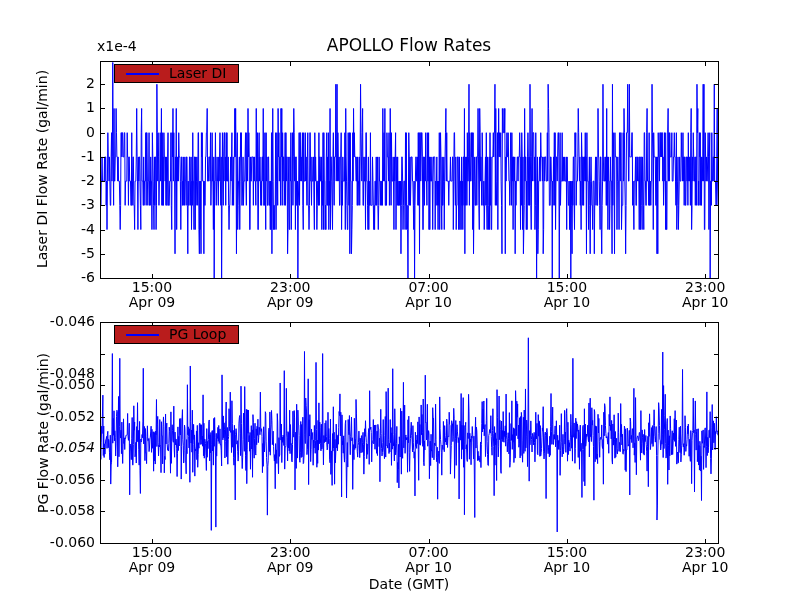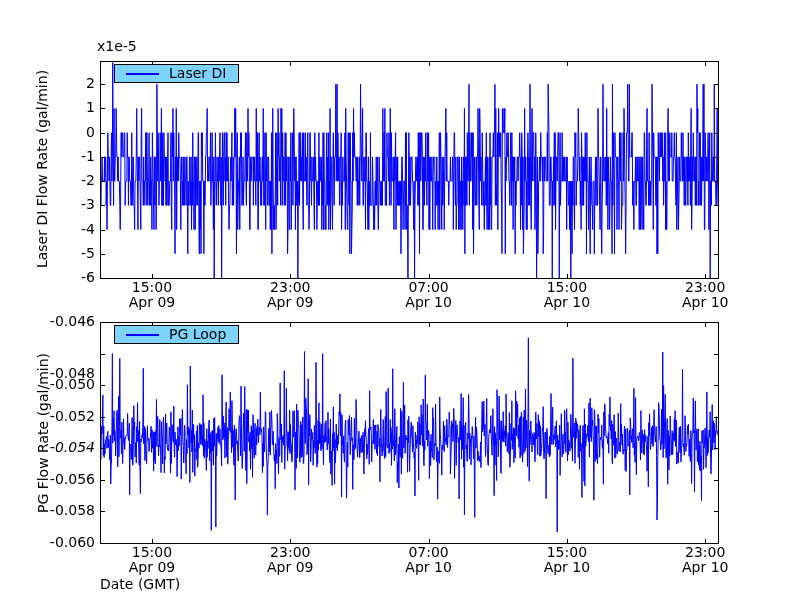--- a/index.html
+++ b/index.html
@@ -22,38 +22,39 @@
   .axes-svg{position:absolute;display:block;}
   .tick-label{position:absolute;font-size:14px;line-height:15px;white-space:pre-line;}
   .xtick{transform:translateX(-50%);text-align:center;}
   .ytick{right:705px;transform:translateY(-52%);text-align:right;white-space:nowrap;}
   .ylabel{
     position:absolute;width:300px;height:18px;text-align:center;
     font-size:14px;line-height:18px;transform:rotate(-90deg);
   }
   .xlabel{
     position:absolute;left:100px;top:576px;width:618px;
-    font-size:14px;line-height:16px;
+    text-align:center;font-size:14px;line-height:16px;
   }
   .legend{
     position:absolute;width:123px;height:17px;
-    border:1px solid #000;background:#7dd3fc;
+    border:1px solid #000;background:#b91c1c;
     display:flex;align-items:center;
     font-size:14px;line-height:15px;
     box-sizing:content-box;
   }
   .legend-line{display:inline-block;width:33px;height:2px;margin-left:11px;margin-right:10px;background:#00f;}
   .legend-text{white-space:nowrap;}
 </style>
 </head>
 <body>
 
 <div class="figure">
 
-  <div class="offset-text">x1e-5</div>
+  <div class="chart-title">APOLLO Flow Rates</div>
+  <div class="offset-text">x1e-4</div>
 
   <svg id="axes0" class="axes-svg" width="619" height="218" style="left: 100px; top: 61px;">
       <polyline points="0.00,95.91 0.41,95.91 0.82,144.34 1.24,120.12 1.65,120.12 2.06,95.91 2.47,120.12 2.89,120.12 3.30,120.12 3.71,120.12 4.12,120.12 4.54,95.91 4.95,120.12 5.36,95.91 5.77,95.91 6.18,144.34 6.60,120.12 7.01,168.56 7.42,120.12 7.83,71.69 8.25,95.91 8.66,95.91 9.07,120.12 9.48,95.91 9.89,120.12 10.31,144.34 10.72,144.34 11.13,95.91 11.54,71.69 11.96,120.12 12.37,95.91 12.78,1.45 13.19,95.91 13.61,144.34 14.02,47.47 14.43,120.12 14.84,120.12 15.25,95.91 15.67,95.91 16.08,47.47 16.49,71.69 16.90,95.91 17.32,95.91 17.73,120.12 18.14,95.91 18.55,120.12 18.96,120.12 19.38,120.12 19.79,144.34 20.20,168.56 20.61,144.34 21.03,71.69 21.44,71.69 21.85,95.91 22.26,71.69 22.68,71.69 23.09,95.91 23.50,95.91 23.91,95.91 24.32,71.69 24.74,71.69 25.15,144.34 25.56,120.12 25.97,120.12 26.39,120.12 26.80,120.12 27.21,71.69 27.62,95.91 28.03,95.91 28.45,144.34 28.86,95.91 29.27,95.91 29.68,120.12 30.10,120.12 30.51,120.12 30.92,144.34 31.33,144.34 31.75,71.69 32.16,144.34 32.57,120.12 32.98,95.91 33.39,95.91 33.81,144.34 34.22,144.34 34.63,168.56 35.04,120.12 35.46,120.12 35.87,120.12 36.28,95.91 36.69,47.47 37.10,95.91 37.52,120.12 37.93,168.56 38.34,95.91 38.75,120.12 39.17,95.91 39.58,95.91 39.99,120.12 40.40,144.34 40.82,168.56 41.23,71.69 41.64,47.47 42.05,120.12 42.46,120.12 42.88,120.12 43.29,144.34 43.70,95.91 44.11,144.34 44.53,120.12 44.94,120.12 45.35,120.12 45.76,71.69 46.17,144.34 46.59,71.69 47.00,71.69 47.41,120.12 47.82,144.34 48.24,120.12 48.65,120.12 49.06,71.69 49.47,144.34 49.89,120.12 50.30,144.34 50.71,95.91 51.12,120.12 51.53,120.12 51.95,168.56 52.36,71.69 52.77,95.91 53.18,120.12 53.60,144.34 54.01,168.56 54.42,95.91 54.83,144.34 55.24,95.91 55.66,95.91 56.07,168.56 56.48,144.34 56.89,23.25 57.31,71.69 57.72,120.12 58.13,71.69 58.54,95.91 58.96,144.34 59.37,120.12 59.78,120.12 60.19,71.69 60.60,120.12 61.02,95.91 61.43,47.47 61.84,144.34 62.25,71.69 62.67,144.34 63.08,95.91 63.49,144.34 63.90,71.69 64.31,95.91 64.73,95.91 65.14,120.12 65.55,95.91 65.96,144.34 66.38,95.91 66.79,144.34 67.20,144.34 67.61,95.91 68.03,71.69 68.44,144.34 68.85,144.34 69.26,144.34 69.67,120.12 70.09,120.12 70.50,120.12 70.91,71.69 71.32,144.34 71.74,168.56 72.15,71.69 72.56,95.91 72.97,47.47 73.38,120.12 73.80,71.69 74.21,120.12 74.62,120.12 75.03,192.78 75.45,95.91 75.86,120.12 76.27,47.47 76.68,168.56 77.10,95.91 77.51,120.12 77.92,95.91 78.33,120.12 78.74,71.69 79.16,95.91 79.57,95.91 79.98,95.91 80.39,120.12 80.81,168.56 81.22,120.12 81.63,95.91 82.04,95.91 82.45,144.34 82.87,120.12 83.28,144.34 83.69,95.91 84.10,120.12 84.52,144.34 84.93,95.91 85.34,120.12 85.75,120.12 86.17,144.34 86.58,95.91 86.99,95.91 87.40,144.34 87.81,192.78 88.23,120.12 88.64,144.34 89.05,144.34 89.46,95.91 89.88,95.91 90.29,144.34 90.70,120.12 91.11,95.91 91.53,168.56 91.94,120.12 92.35,144.34 92.76,71.69 93.17,120.12 93.59,120.12 94.00,168.56 94.41,95.91 94.82,95.91 95.24,168.56 95.65,95.91 96.06,144.34 96.47,120.12 96.88,95.91 97.30,120.12 97.71,144.34 98.12,71.69 98.53,71.69 98.95,168.56 99.36,192.78 99.77,120.12 100.18,168.56 100.60,120.12 101.01,192.78 101.42,71.69 101.83,95.91 102.24,71.69 102.66,120.12 103.07,120.12 103.48,120.12 103.89,192.78 104.31,120.12 104.72,144.34 105.13,144.34 105.54,95.91 105.95,95.91 106.37,71.69 106.78,71.69 107.19,47.47 107.60,120.12 108.02,120.12 108.43,120.12 108.84,95.91 109.25,95.91 109.67,95.91 110.08,120.12 110.49,71.69 110.90,144.34 111.31,120.12 111.73,120.12 112.14,71.69 112.55,120.12 112.96,120.12 113.38,168.56 113.79,95.91 114.20,217.00 114.61,120.12 115.02,120.12 115.44,71.69 115.85,120.12 116.26,144.34 116.67,120.12 117.09,95.91 117.50,120.12 117.91,120.12 118.32,144.34 118.74,95.91 119.15,120.12 119.56,95.91 119.97,71.69 120.38,120.12 120.80,144.34 121.21,95.91 121.62,217.00 122.03,144.34 122.45,71.69 122.86,120.12 123.27,144.34 123.68,95.91 124.09,71.69 124.51,71.69 124.92,120.12 125.33,95.91 125.74,144.34 126.16,71.69 126.57,120.12 126.98,71.69 127.39,120.12 127.81,120.12 128.22,95.91 128.63,144.34 129.04,168.56 129.45,144.34 129.87,144.34 130.28,120.12 130.69,95.91 131.10,120.12 131.52,95.91 131.93,71.69 132.34,144.34 132.75,120.12 133.16,95.91 133.58,144.34 133.99,95.91 134.40,95.91 134.81,47.47 135.23,95.91 135.64,47.47 136.05,95.91 136.46,192.78 136.88,95.91 137.29,71.69 137.70,168.56 138.11,144.34 138.52,120.12 138.94,120.12 139.35,95.91 139.76,168.56 140.17,120.12 140.59,71.69 141.00,95.91 141.41,71.69 141.82,144.34 142.23,144.34 142.65,120.12 143.06,95.91 143.47,144.34 143.88,120.12 144.30,120.12 144.71,120.12 145.12,95.91 145.53,71.69 145.95,120.12 146.36,144.34 146.77,71.69 147.18,95.91 147.59,120.12 148.01,47.47 148.42,95.91 148.83,71.69 149.24,95.91 149.66,168.56 150.07,168.56 150.48,95.91 150.89,120.12 151.30,120.12 151.72,95.91 152.13,95.91 152.54,95.91 152.95,95.91 153.37,144.34 153.78,95.91 154.19,120.12 154.60,95.91 155.02,120.12 155.43,120.12 155.84,144.34 156.25,47.47 156.66,120.12 157.08,120.12 157.49,71.69 157.90,168.56 158.31,168.56 158.73,95.91 159.14,71.69 159.55,120.12 159.96,95.91 160.37,120.12 160.79,144.34 161.20,120.12 161.61,144.34 162.02,95.91 162.44,95.91 162.85,120.12 163.26,47.47 163.67,144.34 164.09,144.34 164.50,144.34 164.91,71.69 165.32,120.12 165.73,168.56 166.15,71.69 166.56,120.12 166.97,95.91 167.38,144.34 167.80,144.34 168.21,95.91 168.62,95.91 169.03,144.34 169.44,144.34 169.86,120.12 170.27,168.56 170.68,120.12 171.09,168.56 171.51,71.69 171.92,192.78 172.33,120.12 172.74,47.47 173.16,120.12 173.57,168.56 173.98,144.34 174.39,168.56 174.80,144.34 175.22,144.34 175.63,71.69 176.04,168.56 176.45,120.12 176.87,71.69 177.28,95.91 177.69,144.34 178.10,47.47 178.52,95.91 178.93,71.69 179.34,120.12 179.75,95.91 180.16,95.91 180.58,144.34 180.99,47.47 181.40,95.91 181.81,47.47 182.23,144.34 182.64,71.69 183.05,120.12 183.46,95.91 183.87,95.91 184.29,144.34 184.70,120.12 185.11,71.69 185.52,144.34 185.94,71.69 186.35,120.12 186.76,95.91 187.17,95.91 187.59,192.78 188.00,168.56 188.41,120.12 188.82,95.91 189.23,168.56 189.65,168.56 190.06,95.91 190.47,120.12 190.88,71.69 191.30,168.56 191.71,120.12 192.12,120.12 192.53,71.69 192.94,144.34 193.36,95.91 193.77,47.47 194.18,71.69 194.59,120.12 195.01,95.91 195.42,168.56 195.83,95.91 196.24,95.91 196.66,144.34 197.07,144.34 197.48,120.12 197.89,217.00 198.30,144.34 198.72,120.12 199.13,71.69 199.54,144.34 199.95,71.69 200.37,71.69 200.78,120.12 201.19,95.91 201.60,120.12 202.01,95.91 202.43,71.69 202.84,144.34 203.25,168.56 203.66,71.69 204.08,120.12 204.49,120.12 204.90,120.12 205.31,71.69 205.73,120.12 206.14,95.91 206.55,120.12 206.96,144.34 207.37,95.91 207.79,71.69 208.20,144.34 208.61,144.34 209.02,168.56 209.44,144.34 209.85,71.69 210.26,71.69 210.67,120.12 211.08,120.12 211.50,144.34 211.91,95.91 212.32,120.12 212.73,120.12 213.15,120.12 213.56,95.91 213.97,144.34 214.38,168.56 214.80,71.69 215.21,120.12 215.62,95.91 216.03,120.12 216.44,120.12 216.86,168.56 217.27,144.34 217.68,120.12 218.09,120.12 218.51,144.34 218.92,71.69 219.33,144.34 219.74,95.91 220.15,95.91 220.57,120.12 220.98,120.12 221.39,95.91 221.80,168.56 222.22,120.12 222.63,144.34 223.04,71.69 223.45,168.56 223.87,71.69 224.28,120.12 224.69,120.12 225.10,168.56 225.51,144.34 225.93,168.56 226.34,95.91 226.75,71.69 227.16,144.34 227.58,95.91 227.99,144.34 228.40,71.69 228.81,168.56 229.22,120.12 229.64,144.34 230.05,47.47 230.46,168.56 230.87,95.91 231.29,95.91 231.70,120.12 232.11,144.34 232.52,168.56 232.94,95.91 233.35,71.69 233.76,120.12 234.17,144.34 234.58,95.91 235.00,95.91 235.41,95.91 235.82,23.25 236.23,120.12 236.65,95.91 237.06,23.25 237.47,120.12 237.88,71.69 238.29,95.91 238.71,120.12 239.12,95.91 239.53,144.34 239.94,144.34 240.36,95.91 240.77,95.91 241.18,71.69 241.59,168.56 242.01,120.12 242.42,144.34 242.83,95.91 243.24,120.12 243.65,120.12 244.07,120.12 244.48,120.12 244.89,71.69 245.30,168.56 245.72,47.47 246.13,95.91 246.54,120.12 246.95,144.34 247.36,168.56 247.78,168.56 248.19,71.69 248.60,120.12 249.01,144.34 249.43,71.69 249.84,192.78 250.25,71.69 250.66,120.12 251.08,120.12 251.49,192.78 251.90,168.56 252.31,144.34 252.72,71.69 253.14,120.12 253.55,47.47 253.96,95.91 254.37,71.69 254.79,95.91 255.20,95.91 255.61,95.91 256.02,120.12 256.43,120.12 256.85,95.91 257.26,144.34 257.67,95.91 258.08,144.34 258.50,120.12 258.91,120.12 259.32,95.91 259.73,144.34 260.15,95.91 260.56,23.25 260.97,71.69 261.38,95.91 261.79,120.12 262.21,71.69 262.62,47.47 263.03,144.34 263.44,144.34 263.86,95.91 264.27,120.12 264.68,120.12 265.09,95.91 265.51,168.56 265.92,71.69 266.33,71.69 266.74,120.12 267.15,120.12 267.57,144.34 267.98,168.56 268.39,95.91 268.80,168.56 269.22,120.12 269.63,144.34 270.04,144.34 270.45,71.69 270.86,144.34 271.28,144.34 271.69,144.34 272.10,144.34 272.51,95.91 272.93,120.12 273.34,144.34 273.75,168.56 274.16,144.34 274.58,168.56 274.99,120.12 275.40,120.12 275.81,144.34 276.22,95.91 276.64,144.34 277.05,120.12 277.46,95.91 277.87,144.34 278.29,168.56 278.70,144.34 279.11,95.91 279.52,120.12 279.93,120.12 280.35,144.34 280.76,120.12 281.17,120.12 281.58,144.34 282.00,120.12 282.41,144.34 282.82,47.47 283.23,95.91 283.65,120.12 284.06,71.69 284.47,120.12 284.88,47.47 285.29,144.34 285.71,144.34 286.12,120.12 286.53,144.34 286.94,71.69 287.36,95.91 287.77,95.91 288.18,95.91 288.59,120.12 289.00,71.69 289.42,144.34 289.83,120.12 290.24,47.47 290.65,95.91 291.07,144.34 291.48,71.69 291.89,120.12 292.30,120.12 292.72,120.12 293.13,95.91 293.54,120.12 293.95,168.56 294.36,95.91 294.78,120.12 295.19,95.91 295.60,71.69 296.01,168.56 296.43,120.12 296.84,95.91 297.25,144.34 297.66,95.91 298.07,144.34 298.49,144.34 298.90,120.12 299.31,144.34 299.72,120.12 300.14,144.34 300.55,120.12 300.96,192.78 301.37,144.34 301.79,95.91 302.20,95.91 302.61,120.12 303.02,168.56 303.43,144.34 303.85,120.12 304.26,120.12 304.67,120.12 305.08,168.56 305.50,71.69 305.91,144.34 306.32,71.69 306.73,168.56 307.14,144.34 307.56,168.56 307.97,217.00 308.38,144.34 308.79,71.69 309.21,95.91 309.62,144.34 310.03,95.91 310.44,144.34 310.86,120.12 311.27,95.91 311.68,95.91 312.09,95.91 312.50,120.12 312.92,120.12 313.33,144.34 313.74,168.56 314.15,120.12 314.57,217.00 314.98,144.34 315.39,120.12 315.80,95.91 316.21,95.91 316.63,120.12 317.04,120.12 317.45,95.91 317.86,144.34 318.28,71.69 318.69,144.34 319.10,71.69 319.51,192.78 319.93,71.69 320.34,71.69 320.75,120.12 321.16,95.91 321.57,71.69 321.99,71.69 322.40,95.91 322.81,168.56 323.22,168.56 323.64,95.91 324.05,95.91 324.46,144.34 324.87,95.91 325.28,120.12 325.70,71.69 326.11,120.12 326.52,120.12 326.93,144.34 327.35,71.69 327.76,120.12 328.17,120.12 328.58,71.69 329.00,168.56 329.41,95.91 329.82,168.56 330.23,95.91 330.64,120.12 331.06,120.12 331.47,120.12 331.88,95.91 332.29,120.12 332.71,168.56 333.12,120.12 333.53,95.91 333.94,95.91 334.35,95.91 334.77,95.91 335.18,168.56 335.59,120.12 336.00,144.34 336.42,120.12 336.83,95.91 337.24,144.34 337.65,120.12 338.07,168.56 338.48,120.12 338.89,144.34 339.30,71.69 339.71,168.56 340.13,120.12 340.54,71.69 340.95,95.91 341.36,144.34 341.78,168.56 342.19,95.91 342.60,144.34 343.01,144.34 343.42,120.12 343.84,95.91 344.25,168.56 344.66,120.12 345.07,95.91 345.49,71.69 345.90,47.47 346.31,120.12 346.72,71.69 347.14,120.12 347.55,120.12 347.96,120.12 348.37,120.12 348.78,144.34 349.20,120.12 349.61,120.12 350.02,120.12 350.43,95.91 350.85,120.12 351.26,120.12 351.67,120.12 352.08,120.12 352.49,95.91 352.91,95.91 353.32,168.56 353.73,120.12 354.14,71.69 354.56,71.69 354.97,120.12 355.38,144.34 355.79,95.91 356.21,168.56 356.62,144.34 357.03,144.34 357.44,95.91 357.85,95.91 358.27,95.91 358.68,168.56 359.09,144.34 359.50,95.91 359.92,168.56 360.33,120.12 360.74,120.12 361.15,168.56 361.57,95.91 361.98,144.34 362.39,120.12 362.80,168.56 363.21,95.91 363.63,95.91 364.04,144.34 364.45,47.47 364.86,192.78 365.28,95.91 365.69,144.34 366.10,120.12 366.51,95.91 366.92,144.34 367.34,71.69 367.75,120.12 368.16,120.12 368.57,95.91 368.99,23.25 369.40,144.34 369.81,71.69 370.22,95.91 370.64,120.12 371.05,120.12 371.46,71.69 371.87,95.91 372.28,71.69 372.70,168.56 373.11,71.69 373.52,192.78 373.93,144.34 374.35,95.91 374.76,120.12 375.17,144.34 375.58,144.34 375.99,95.91 376.41,95.91 376.82,144.34 377.23,95.91 377.64,95.91 378.06,47.47 378.47,95.91 378.88,144.34 379.29,168.56 379.71,47.47 380.12,71.69 380.53,120.12 380.94,95.91 381.35,120.12 381.77,144.34 382.18,71.69 382.59,95.91 383.00,144.34 383.42,144.34 383.83,120.12 384.24,168.56 384.65,144.34 385.06,120.12 385.48,95.91 385.89,144.34 386.30,71.69 386.71,144.34 387.13,168.56 387.54,95.91 387.95,144.34 388.36,168.56 388.78,144.34 389.19,95.91 389.60,168.56 390.01,71.69 390.42,144.34 390.84,95.91 391.25,168.56 391.66,168.56 392.07,95.91 392.49,95.91 392.90,95.91 393.31,71.69 393.72,95.91 394.13,71.69 394.55,71.69 394.96,23.25 395.37,144.34 395.78,47.47 396.20,120.12 396.61,144.34 397.02,120.12 397.43,71.69 397.85,168.56 398.26,95.91 398.67,47.47 399.08,95.91 399.49,71.69 399.91,95.91 400.32,95.91 400.73,71.69 401.14,120.12 401.56,144.34 401.97,192.78 402.38,47.47 402.79,71.69 403.20,71.69 403.62,71.69 404.03,47.47 404.44,71.69 404.85,47.47 405.27,192.78 405.68,95.91 406.09,120.12 406.50,95.91 406.92,71.69 407.33,95.91 407.74,95.91 408.15,71.69 408.56,95.91 408.98,120.12 409.39,120.12 409.80,144.34 410.21,120.12 410.63,71.69 411.04,95.91 411.45,144.34 411.86,71.69 412.27,120.12 412.69,95.91 413.10,168.56 413.51,95.91 413.92,95.91 414.34,120.12 414.75,95.91 415.16,192.78 415.57,120.12 415.99,144.34 416.40,120.12 416.81,120.12 417.22,95.91 417.63,95.91 418.05,120.12 418.46,95.91 418.87,95.91 419.28,95.91 419.70,71.69 420.11,95.91 420.52,168.56 420.93,95.91 421.34,144.34 421.76,71.69 422.17,95.91 422.58,168.56 422.99,95.91 423.41,192.78 423.82,168.56 424.23,144.34 424.64,47.47 425.06,120.12 425.47,95.91 425.88,95.91 426.29,168.56 426.70,120.12 427.12,168.56 427.53,95.91 427.94,71.69 428.35,95.91 428.77,144.34 429.18,95.91 429.59,144.34 430.00,23.25 430.41,95.91 430.83,144.34 431.24,168.56 431.65,95.91 432.06,47.47 432.48,120.12 432.89,71.69 433.30,71.69 433.71,71.69 434.13,120.12 434.54,95.91 434.95,168.56 435.36,144.34 435.77,71.69 436.19,120.12 436.60,217.00 437.01,144.34 437.42,95.91 437.84,192.78 438.25,168.56 438.66,120.12 439.07,120.12 439.48,95.91 439.90,120.12 440.31,120.12 440.72,71.69 441.13,95.91 441.55,95.91 441.96,95.91 442.37,120.12 442.78,95.91 443.20,192.78 443.61,168.56 444.02,95.91 444.43,120.12 444.84,95.91 445.26,95.91 445.67,95.91 446.08,120.12 446.49,120.12 446.91,120.12 447.32,71.69 447.73,120.12 448.14,23.25 448.56,47.47 448.97,71.69 449.38,144.34 449.79,144.34 450.20,144.34 450.62,95.91 451.03,95.91 451.44,120.12 451.85,120.12 452.27,217.00 452.68,120.12 453.09,144.34 453.50,95.91 453.91,120.12 454.33,71.69 454.74,144.34 455.15,71.69 455.56,168.56 455.98,120.12 456.39,95.91 456.80,95.91 457.21,120.12 457.63,95.91 458.04,71.69 458.45,71.69 458.86,95.91 459.27,217.00 459.69,120.12 460.10,71.69 460.51,144.34 460.92,120.12 461.34,120.12 461.75,120.12 462.16,71.69 462.57,120.12 462.98,120.12 463.40,95.91 463.81,120.12 464.22,120.12 464.63,95.91 465.05,120.12 465.46,120.12 465.87,120.12 466.28,95.91 466.70,168.56 467.11,95.91 467.52,120.12 467.93,120.12 468.34,144.34 468.76,144.34 469.17,120.12 469.58,168.56 469.99,168.56 470.41,120.12 470.82,217.00 471.23,120.12 471.64,144.34 472.05,192.78 472.47,120.12 472.88,144.34 473.29,95.91 473.70,95.91 474.12,144.34 474.53,168.56 474.94,71.69 475.35,95.91 475.77,71.69 476.18,144.34 476.59,120.12 477.00,120.12 477.41,120.12 477.83,95.91 478.24,47.47 478.65,71.69 479.06,95.91 479.48,120.12 479.89,95.91 480.30,144.34 480.71,120.12 481.12,168.56 481.54,71.69 481.95,95.91 482.36,95.91 482.77,144.34 483.19,95.91 483.60,144.34 484.01,95.91 484.42,95.91 484.84,120.12 485.25,71.69 485.66,120.12 486.07,95.91 486.48,192.78 486.90,71.69 487.31,120.12 487.72,120.12 488.13,120.12 488.55,168.56 488.96,120.12 489.37,95.91 489.78,144.34 490.19,192.78 490.61,120.12 491.02,95.91 491.43,120.12 491.84,144.34 492.26,144.34 492.67,168.56 493.08,120.12 493.49,120.12 493.91,120.12 494.32,192.78 494.73,144.34 495.14,120.12 495.55,95.91 495.97,144.34 496.38,95.91 496.79,120.12 497.20,144.34 497.62,144.34 498.03,47.47 498.44,95.91 498.85,95.91 499.26,120.12 499.68,144.34 500.09,168.56 500.50,95.91 500.91,95.91 501.33,168.56 501.74,192.78 502.15,144.34 502.56,120.12 502.98,23.25 503.39,95.91 503.80,120.12 504.21,120.12 504.62,120.12 505.04,95.91 505.45,120.12 505.86,95.91 506.27,144.34 506.69,47.47 507.10,144.34 507.51,95.91 507.92,168.56 508.33,95.91 508.75,120.12 509.16,120.12 509.57,168.56 509.98,144.34 510.40,95.91 510.81,120.12 511.22,120.12 511.63,120.12 512.05,192.78 512.46,23.25 512.87,144.34 513.28,71.69 513.69,95.91 514.11,120.12 514.52,192.78 514.93,71.69 515.34,95.91 515.76,95.91 516.17,95.91 516.58,95.91 516.99,168.56 517.40,120.12 517.82,95.91 518.23,120.12 518.64,120.12 519.05,168.56 519.47,71.69 519.88,95.91 520.29,120.12 520.70,71.69 521.12,71.69 521.53,168.56 521.94,144.34 522.35,144.34 522.76,144.34 523.18,71.69 523.59,120.12 524.00,47.47 524.41,71.69 524.83,120.12 525.24,144.34 525.65,192.78 526.06,144.34 526.47,71.69 526.89,71.69 527.30,71.69 527.71,23.25 528.12,71.69 528.54,120.12 528.95,120.12 529.36,23.25 529.77,95.91 530.19,95.91 530.60,95.91 531.01,95.91 531.42,95.91 531.83,71.69 532.25,71.69 532.66,144.34 533.07,120.12 533.48,144.34 533.90,168.56 534.31,120.12 534.72,120.12 535.13,120.12 535.55,95.91 535.96,144.34 536.37,144.34 536.78,95.91 537.19,95.91 537.61,120.12 538.02,95.91 538.43,120.12 538.84,120.12 539.26,168.56 539.67,95.91 540.08,95.91 540.49,168.56 540.90,95.91 541.32,95.91 541.73,144.34 542.14,168.56 542.55,95.91 542.97,120.12 543.38,144.34 543.79,168.56 544.20,71.69 544.62,71.69 545.03,120.12 545.44,120.12 545.85,144.34 546.26,144.34 546.68,71.69 547.09,47.47 547.50,120.12 547.91,120.12 548.33,120.12 548.74,144.34 549.15,71.69 549.56,144.34 549.97,144.34 550.39,120.12 550.80,144.34 551.21,120.12 551.62,120.12 552.04,23.25 552.45,71.69 552.86,95.91 553.27,168.56 553.69,71.69 554.10,95.91 554.51,95.91 554.92,95.91 555.33,95.91 555.75,144.34 556.16,144.34 556.57,95.91 556.98,192.78 557.40,95.91 557.81,192.78 558.22,71.69 558.63,95.91 559.04,95.91 559.46,120.12 559.87,71.69 560.28,71.69 560.69,95.91 561.11,71.69 561.52,95.91 561.93,71.69 562.34,71.69 562.76,120.12 563.17,95.91 563.58,144.34 563.99,120.12 564.40,71.69 564.82,120.12 565.23,71.69 565.64,168.56 566.05,120.12 566.47,168.56 566.88,168.56 567.29,71.69 567.70,71.69 568.11,47.47 568.53,120.12 568.94,71.69 569.35,120.12 569.76,71.69 570.18,95.91 570.59,95.91 571.00,95.91 571.41,95.91 571.83,71.69 572.24,120.12 572.65,120.12 573.06,120.12 573.47,95.91 573.89,95.91 574.30,71.69 574.71,95.91 575.12,95.91 575.54,120.12 575.95,144.34 576.36,71.69 576.77,168.56 577.18,144.34 577.60,120.12 578.01,95.91 578.42,168.56 578.83,144.34 579.25,120.12 579.66,95.91 580.07,120.12 580.48,120.12 580.90,120.12 581.31,71.69 581.72,95.91 582.13,95.91 582.54,120.12 582.96,71.69 583.37,120.12 583.78,95.91 584.19,144.34 584.61,95.91 585.02,95.91 585.43,144.34 585.84,144.34 586.25,95.91 586.67,95.91 587.08,120.12 587.49,95.91 587.90,144.34 588.32,71.69 588.73,120.12 589.14,95.91 589.55,120.12 589.97,95.91 590.38,144.34 590.79,71.69 591.20,47.47 591.61,168.56 592.03,144.34 592.44,95.91 592.85,120.12 593.26,71.69 593.68,95.91 594.09,120.12 594.50,120.12 594.91,95.91 595.32,144.34 595.74,95.91 596.15,95.91 596.56,144.34 596.97,23.25 597.39,71.69 597.80,47.47 598.21,144.34 598.62,120.12 599.04,144.34 599.45,71.69 599.86,95.91 600.27,71.69 600.68,144.34 601.10,95.91 601.51,144.34 601.92,95.91 602.33,120.12 602.75,95.91 603.16,23.25 603.57,120.12 603.98,23.25 604.39,168.56 604.81,168.56 605.22,71.69 605.63,95.91 606.04,120.12 606.46,95.91 606.87,120.12 607.28,120.12 607.69,95.91 608.11,71.69 608.52,95.91 608.93,168.56 609.34,95.91 609.75,71.69 610.17,217.00 610.58,120.12 610.99,120.12 611.40,144.34 611.82,71.69 612.23,120.12 612.64,120.12 613.05,95.91 613.46,95.91 613.88,120.12 614.29,23.25 614.70,120.12 615.11,120.12 615.53,120.12 615.94,144.34 616.35,144.34 616.76,95.91 617.18,47.47 617.59,120.12 618.00,144.34" fill="none" stroke="#0000ff" stroke-width="1"></polyline>
       <rect x="0.5" y="0.5" width="618" height="217" fill="none" stroke="#000" stroke-width="1"></rect>
       <line x1="52.5" y1="1" x2="52.5" y2="5" stroke="#000" stroke-width="1"></line>
       <line x1="52.5" y1="217" x2="52.5" y2="213" stroke="#000" stroke-width="1"></line>
       <line x1="190.5" y1="1" x2="190.5" y2="5" stroke="#000" stroke-width="1"></line>
       <line x1="190.5" y1="217" x2="190.5" y2="213" stroke="#000" stroke-width="1"></line>
       <line x1="329.5" y1="1" x2="329.5" y2="5" stroke="#000" stroke-width="1"></line>
       <line x1="329.5" y1="217" x2="329.5" y2="213" stroke="#000" stroke-width="1"></line>

